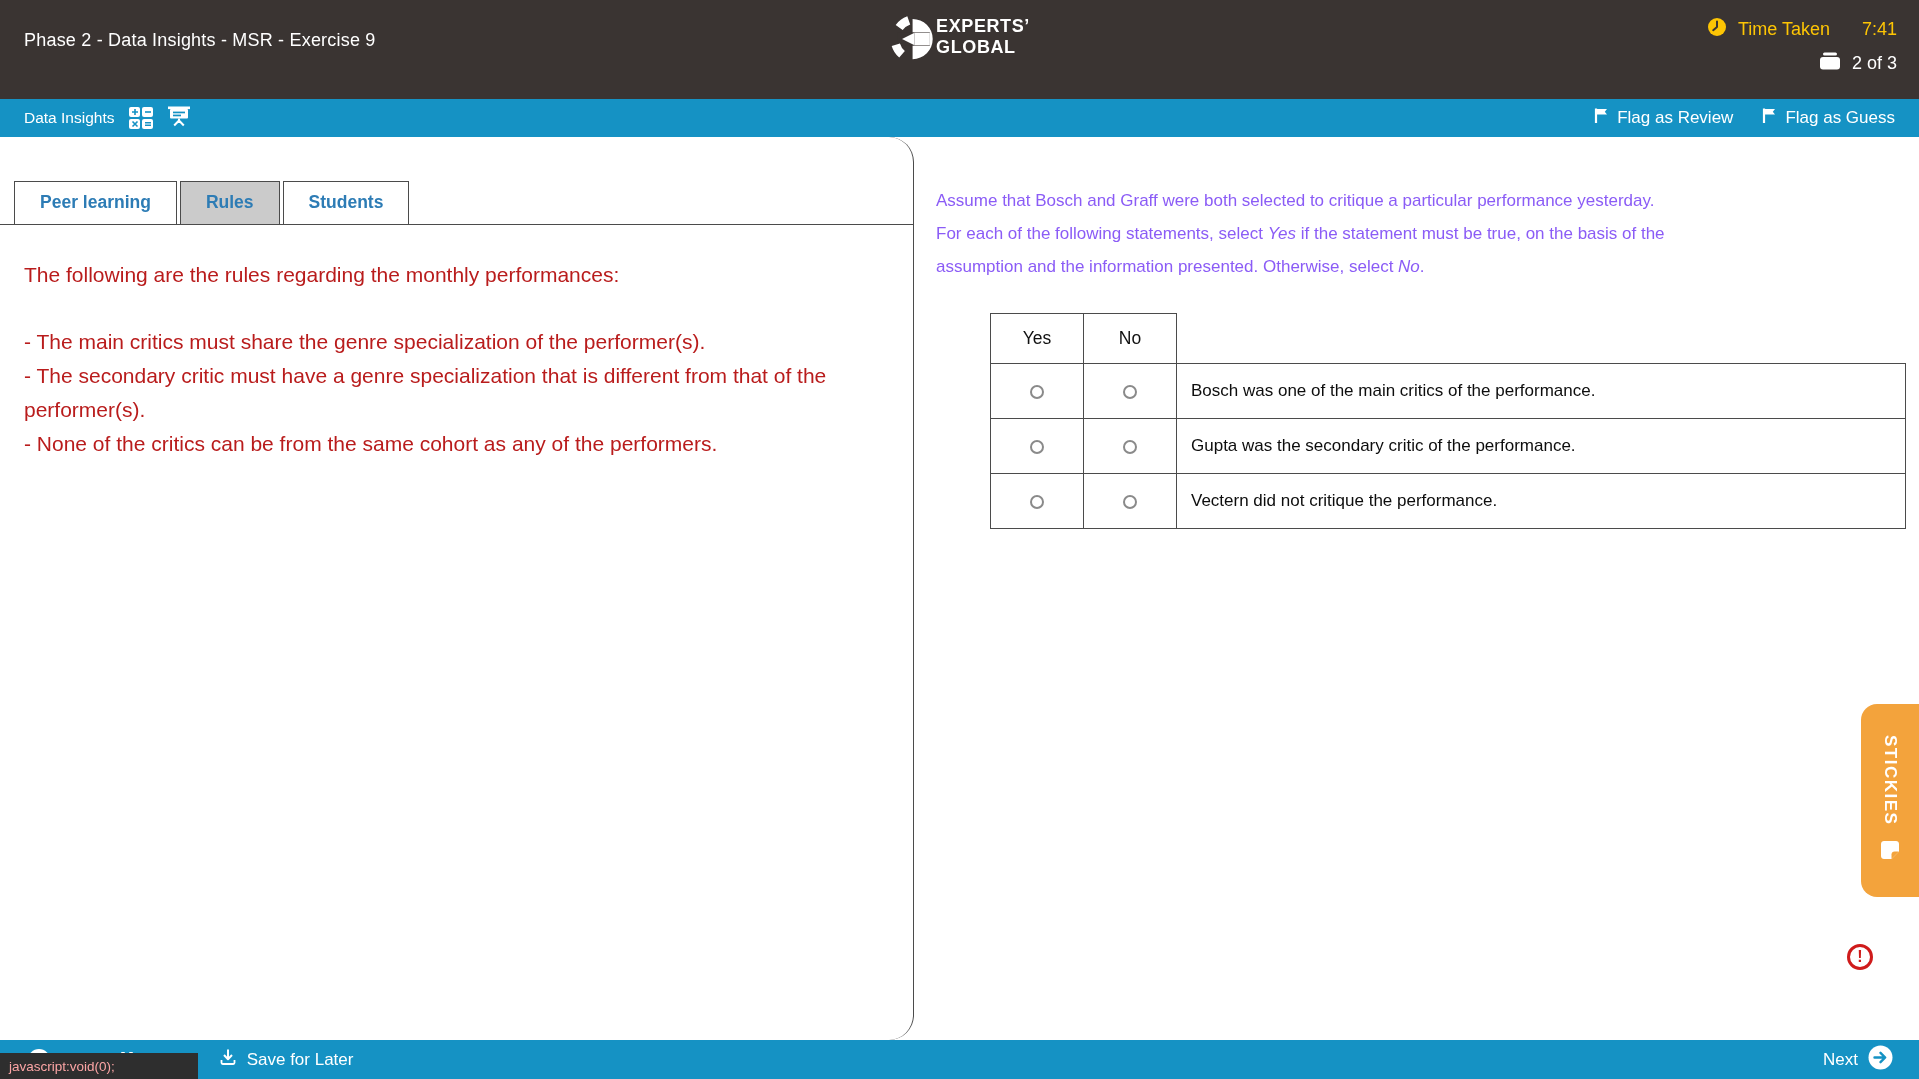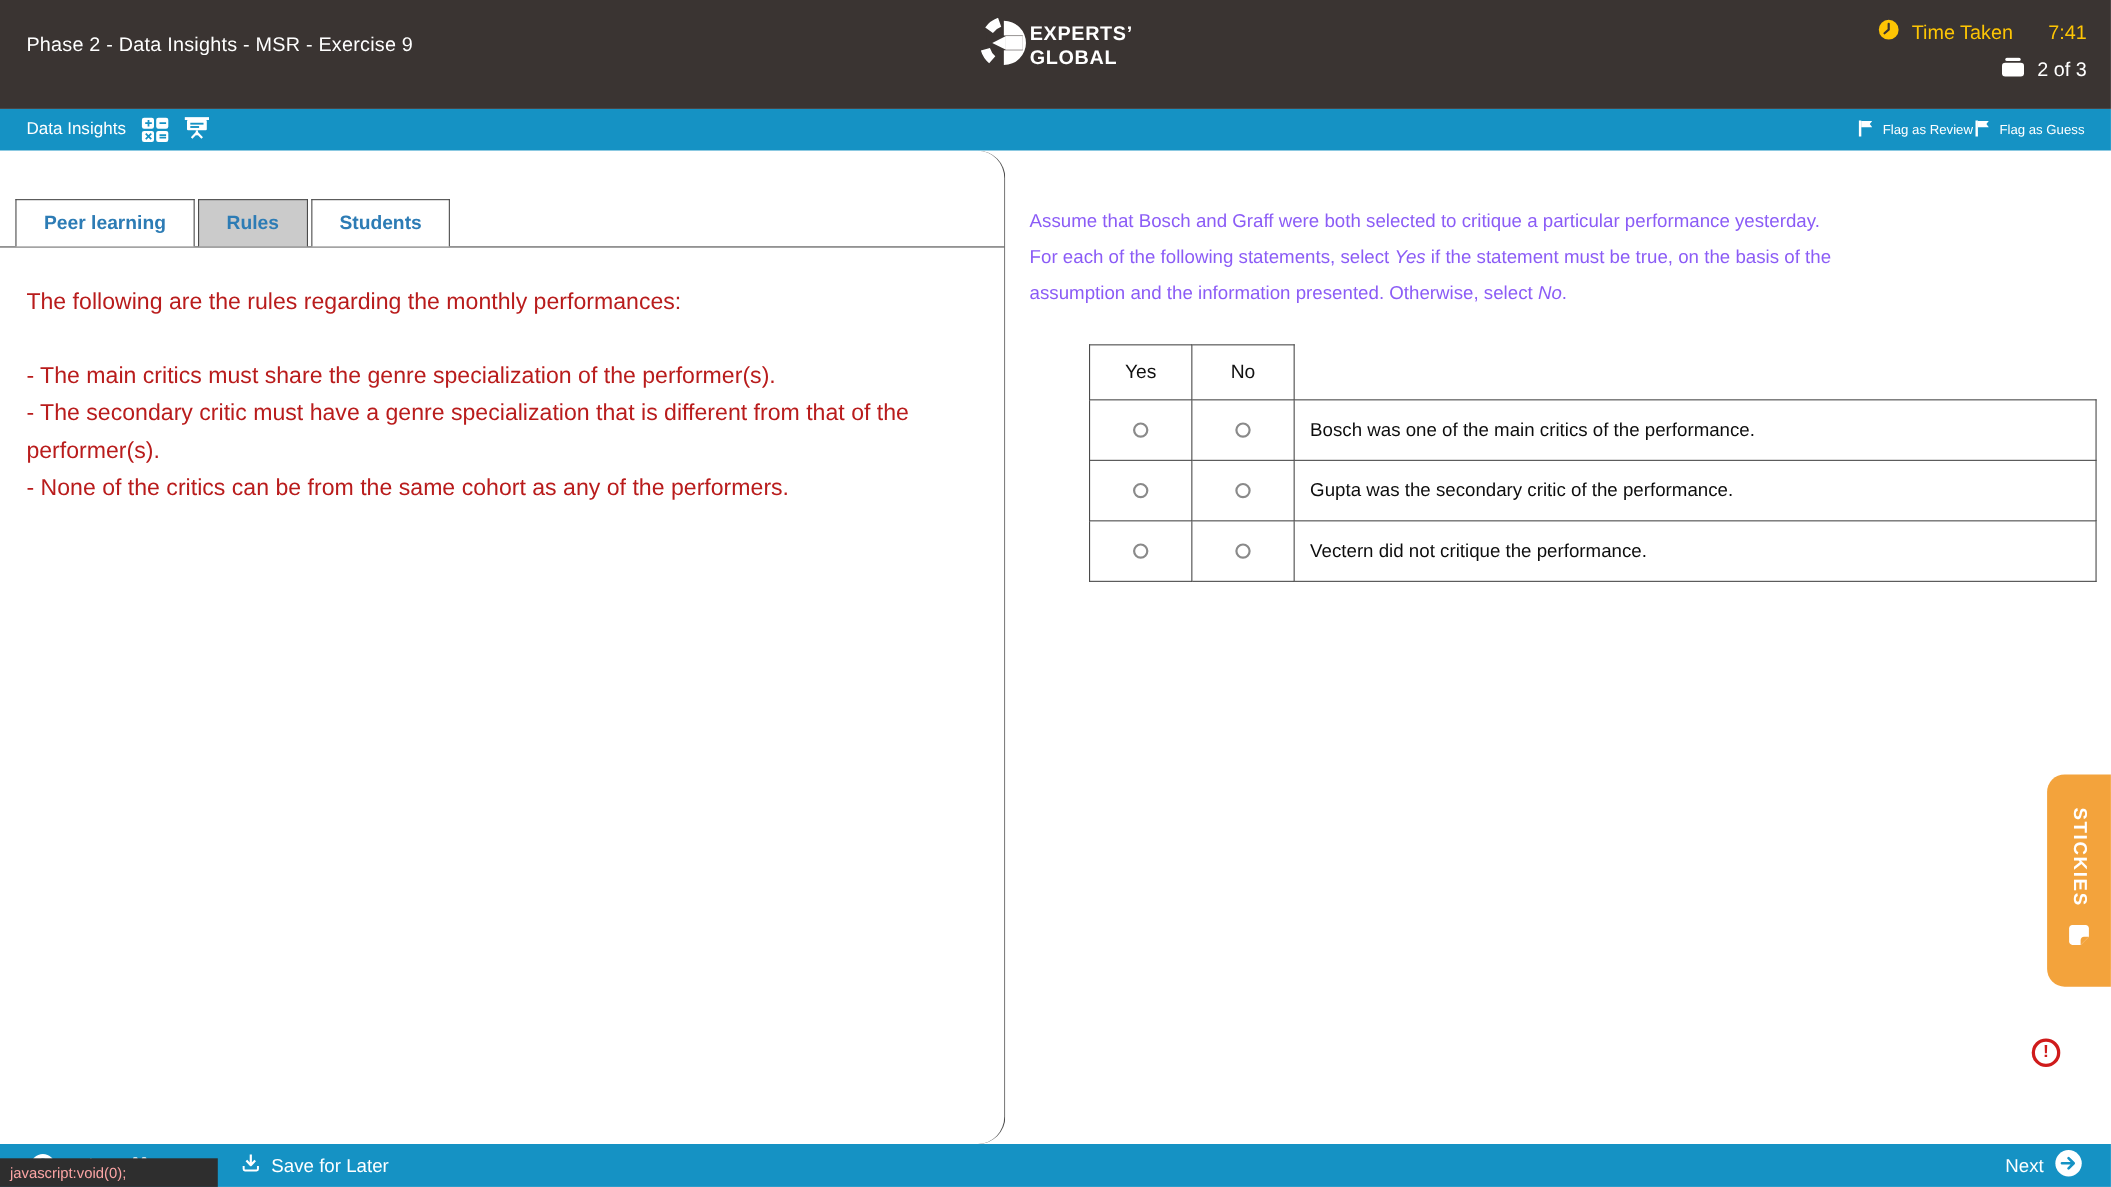--- a/index.html
+++ b/index.html
@@ -25,41 +25,41 @@
     height:99px;
     background:var(--header-bg);
     color:#fff;
   }
   .app-title{
     position:absolute;left:24px;top:30px;
     font-size:18px;letter-spacing:.2px;
   }
   .logo{
     position:absolute;left:50%;top:16px;transform:translateX(-50%);
-    display:flex;align-items:center;gap:1px;
+    display:flex;align-items:flex-start;gap:1px;
   }
   .logo-text{font-weight:bold;font-size:18px;line-height:1.18;letter-spacing:.6px;}
   .header-right{
     position:absolute;right:22px;top:17px;
     display:flex;flex-direction:column;align-items:flex-end;gap:10px;
   }
   .time-row{display:flex;align-items:center;gap:11px;color:var(--accent-yellow);font-size:18px;}
   .time-gap{display:inline-block;width:10px;}
   .progress-row{display:flex;align-items:center;gap:10px;color:#fff;font-size:18px;}
   
   .toolbar{
     height:38px;background:var(--accent-blue);color:#fff;
     display:flex;align-items:center;justify-content:space-between;
     padding:0 24px;
   }
   .toolbar-left{display:flex;align-items:center;gap:15px;font-size:15.5px;}
   .toolbar-icons{display:flex;align-items:center;gap:14px;}
   .calc-icon{display:grid;grid-template-columns:11px 11px;grid-template-rows:10px 10px;gap:2px;cursor:pointer;}
   .calc-cell{background:#fff;border-radius:2px;display:flex;align-items:center;justify-content:center;}
-  .toolbar-right{display:flex;align-items:center;font-size:12px;}
+  .toolbar-right{display:flex;align-items:center;gap:28px;font-size:17px;}
   .flag-btn{display:flex;align-items:center;gap:8px;cursor:pointer;}
   
   .content{display:flex;height:903px;background:#fff;}
   .source-panel{width:914px;border-right:1px solid var(--line);border-radius:25px;}
   .tabs-row{
     margin-top:44px;padding-left:14px;
     border-bottom:1px solid var(--line);
     display:flex;gap:3px;align-items:flex-end;
   }
   .tab{

